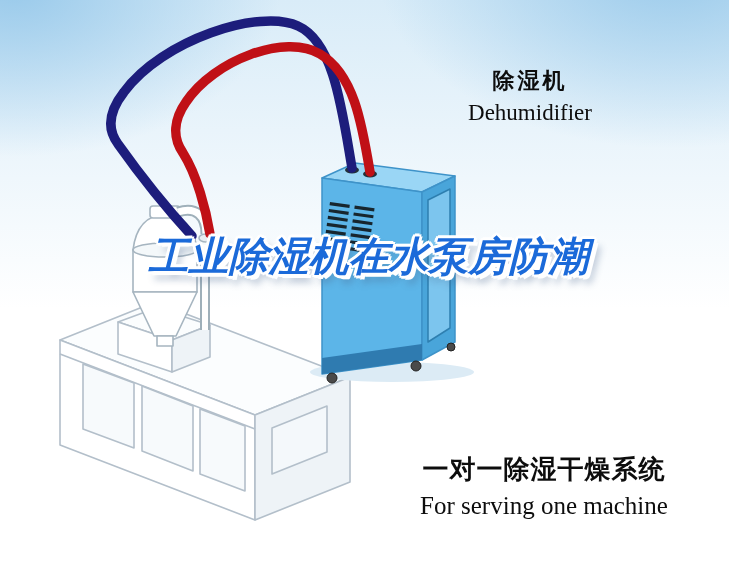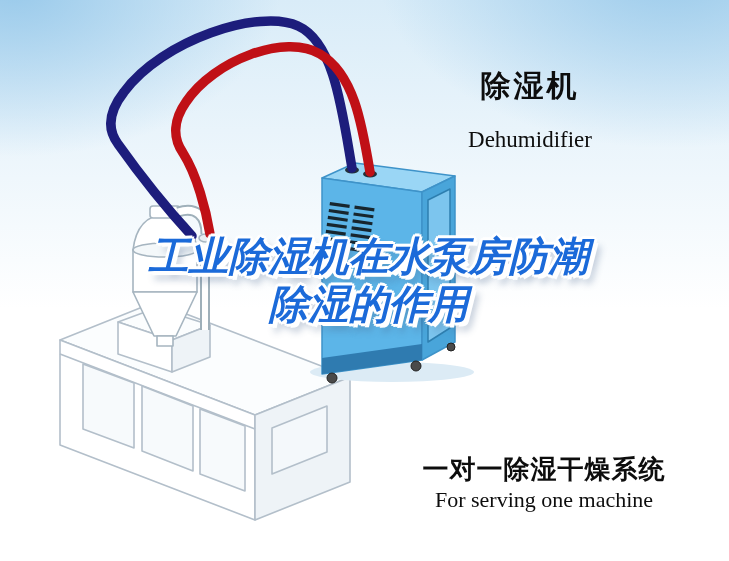--- a/index.html
+++ b/index.html
@@ -10,30 +10,30 @@
       radial-gradient(ellipse 420px 260px at 92% -6%, rgba(150,200,234,.95) 0%, rgba(255,255,255,0) 70%),
       radial-gradient(ellipse 380px 240px at 2% -2%, rgba(150,200,234,.95) 0%, rgba(255,255,255,0) 70%),
       linear-gradient(180deg, #d9ecf8 0%, #ffffff 55%);
   }
   svg.scene { position:absolute; left:0; top:0; width:729px; height:561px; }
   .label { position:absolute; z-index:3; }
   .cn { font-weight:700; color:#0d0d0d; }
   .en { font-family:"Liberation Serif","DejaVu Serif",serif; color:#0d0d0d; }
 
   .dehu-label { left:420px; top:66px; width:220px; text-align:center; }
-  .dehu-label .cn { font-size:30px; letter-spacing:3px; }
-  .dehu-label .en { font-size:23px; margin-top:20px; }
+  .dehu-label .cn { font-size:22px; letter-spacing:3px; }
+  .dehu-label .en { font-size:23px; margin-top:4px; }
 
   .hopper-label { left:54px; top:166px; }
   .hopper-label .cn { font-size:26px; letter-spacing:2px; }
   .hopper-label .en { font-size:20px; margin-top:2px; }
 
   .system-label { left:392px; top:452px; width:304px; text-align:center; }
   .system-label .cn { font-size:26px; letter-spacing:1px; }
-  .system-label .en { font-size:22px; }
+  .system-label .en { font-size:25px; margin-top:5px; }
 
   .title {
     position:absolute; left:0; right:0; top:232px; z-index:4;
     text-align:center; font-weight:700; font-style:italic;
     font-size:40px; line-height:1.2; color:#1b6ad9;
     text-shadow:
       0 -3px 0 #fff, 0 3px 0 #fff, -3px 0 0 #fff, 3px 0 0 #fff,
       -2px -2px 0 #fff, 2px -2px 0 #fff, -2px 2px 0 #fff, 2px 2px 0 #fff,
       4px 4px 0 #fff, 6px 8px 7px rgba(70,100,140,.45);
     padding-left: 8px;
@@ -111,21 +111,20 @@
   </svg>
 
   <div class="label dehu-label">
     <div class="cn">除湿机</div>
     <div class="en">Dehumidifier</div>
   </div>
 
 
   <div class="title">
     <div>工业除湿机在水泵房防潮</div>
-    <div>除湿的作用</div>
   </div>
 
   <div class="label system-label">
     <div class="cn">一对一除湿干燥系统</div>
     <div class="en">For serving one machine</div>
   </div>
 
 </div>
 
 </body></html>

